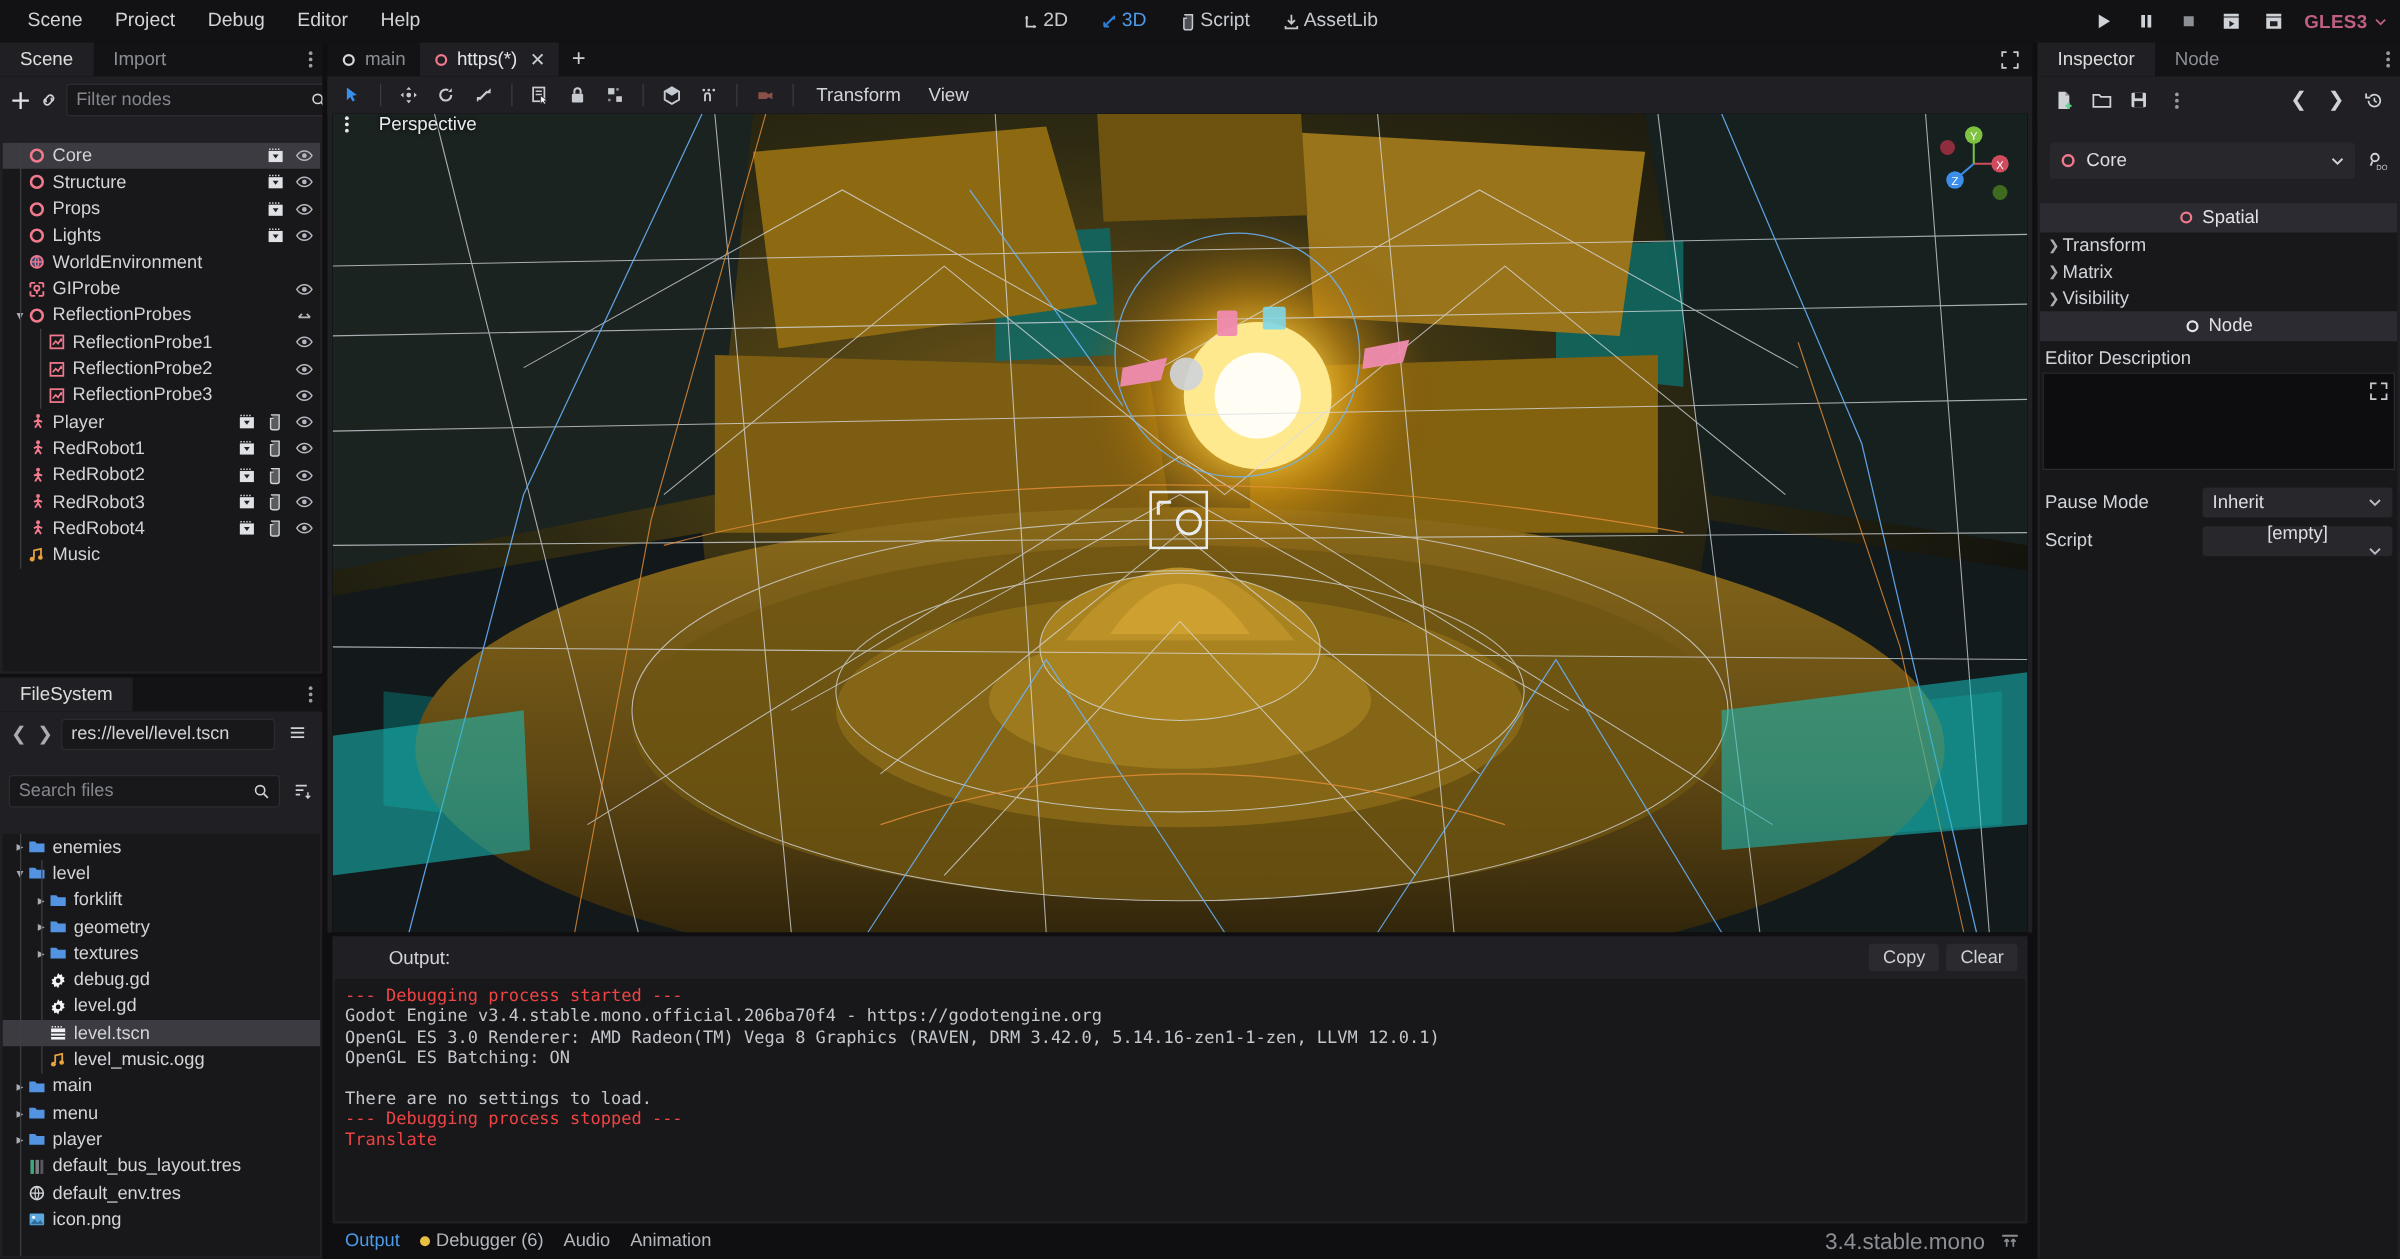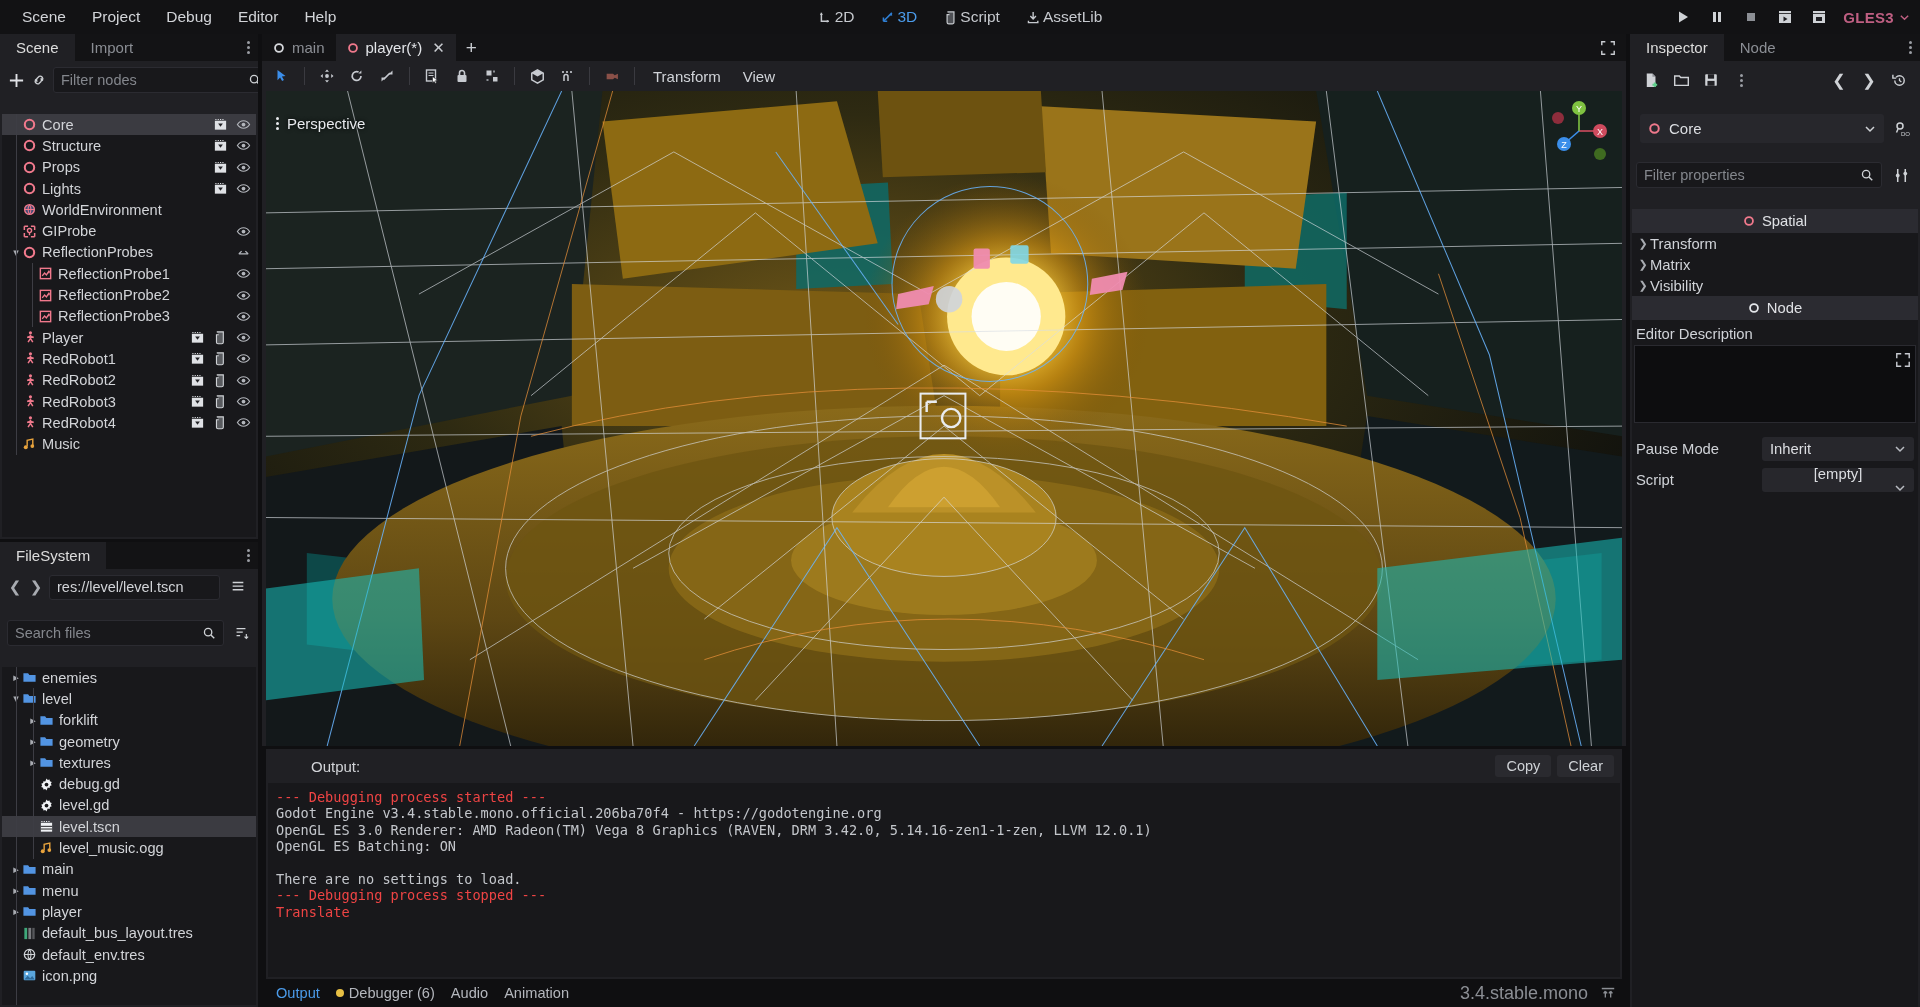--- a/index.html
+++ b/index.html
@@ -69,21 +69,21 @@
   .expand-btn { position: absolute; right: 10px; color: #c9ccd1; }
 
   .viewport-wrap { flex: 1; display: flex; flex-direction: column; background: #202024; min-height: 0; }
   .vp-toolbar { height: 30px; display: flex; align-items: center; gap: 2px; padding: 0 6px; background: #202024; }
   .vp-icon { width: 28px; height: 24px; display: flex; align-items: center; justify-content: center; color: #c7cad0; border-radius: 3px; }
   .vp-icon.active { color: #4b9bea; }
   .vp-sep { width: 1px; height: 18px; background: #3a3a40; margin: 0 6px; }
   .vp-text { padding: 0 10px; font-size: 15px; color: #d0d3d8; }
 
   .viewport { flex: 1; position: relative; margin: 0 4px; overflow: hidden; background: #0a0b0d; min-height: 0; }
-  .persp-label { position: absolute; top: 24px; left: 10px; display: flex; align-items: center; gap: 8px; color: #e8eaee; font-size: 15px; text-shadow: 0 0 4px rgba(0,0,0,.95); z-index: 5; }
+  .persp-label { position: absolute; top: 0; left: 10px; display: flex; align-items: center; gap: 24px; color: #e8eaee; font-size: 15px; text-shadow: 0 0 4px rgba(0,0,0,.95); z-index: 5; }
 
   
   .output-panel { height: 230px; flex: 0 0 230px; display: flex; flex-direction: column; background: #202024; margin: 3px 4px 0 4px; }
   .output-head { display: flex; align-items: center; padding: 6px 8px; margin-left: 37px; }
   .output-title { font-size: 15px; color: #d2d4d8; flex: 1; }
   .out-btn { padding: 3px 11px; font-size: 14.5px; color: #cfd2d6; background: #2a2a2f; border-radius: 3px; margin-left: 6px; }
   .output-log { flex: 1; background: #18181b; margin: 0 2px 2px 2px; padding: 6px 8px; font-family: "DejaVu Sans Mono", monospace; font-size: 13.6px; line-height: 16.4px; color: #c3c6cb; overflow: hidden; white-space: pre; }
   .log-dim { color: #ef4444; }
 
   .bottom-bar { height: 28px; flex: 0 0 28px; display: flex; align-items: center; padding: 0 10px 0 14px; background: #0f0f11; gap: 16px; }
@@ -862,21 +862,21 @@
               </svg>
           </span>
           <span>main</span>
         </div>
         <div class="scene-tab active">
           <span>
             <svg width="12" height="12" viewBox="0 0 14 14">
                 <circle cx="7" cy="7" r="4.6" stroke="#f0798c" stroke-width="2.1" fill="none"></circle>
               </svg>
           </span>
-          <span>player(*)</span>
+          <span>https(*)</span>
           <span class="tab-close">✕</span>
         </div>
         <div class="tab-add">+</div>
         <div class="expand-btn">
           <svg width="16" height="16" viewBox="0 0 18 18">
               <path d="M2 6V2h4M16 6V2h-4M2 12v4h4M16 12v4h-4" stroke="#c9ccd1" stroke-width="1.6" fill="none"></path>
             </svg>
         </div>
       </div>
 
@@ -1206,38 +1206,20 @@
           </div>
           <div class="tb-icon">
             <svg width="18" height="18" viewBox="0 0 18 18">
                 <circle cx="8" cy="6" r="3" stroke="#cfd2d6" stroke-width="1.5" fill="none"></circle>
                 <path d="M6 9l-1.5 3.5" stroke="#cfd2d6" stroke-width="1.5"></path>
                 <text x="9" y="16" font-size="6" fill="#cfd2d6" font-family="Liberation Sans">DOC</text>
               </svg>
           </div>
         </div>
 
-        <div class="filter-props">
-          <div class="filter-box">
-            <input placeholder="Filter properties" style="">
-            <span>
-              <svg width="14" height="14" viewBox="0 0 16 16">
-                  <circle cx="7" cy="7" r="4.2" stroke="#cfd2d6" stroke-width="1.5" fill="none"></circle>
-                  <path d="M10.2 10.2L14 14" stroke="#cfd2d6" stroke-width="1.6"></path>
-                </svg>
-            </span>
-          </div>
-          <div class="tb-icon">
-            <svg width="17" height="17" viewBox="0 0 18 18">
-                <path d="M5 2v6M5 10v6M13 2v4M13 8v8" stroke="#cfd2d6" stroke-width="1.6"></path>
-                <circle cx="5" cy="9" r="2" fill="#cfd2d6"></circle>
-                <circle cx="13" cy="7" r="2" fill="#cfd2d6"></circle>
-              </svg>
-          </div>
-        </div>
 
         <div class="props">
           <div class="prop-cat">
             <span>
               <svg width="12" height="12" viewBox="0 0 14 14">
                   <circle cx="7" cy="7" r="4.6" stroke="#f0798c" stroke-width="2.1" fill="none"></circle>
                 </svg>
             </span>
             <span>Spatial</span>
           </div>

